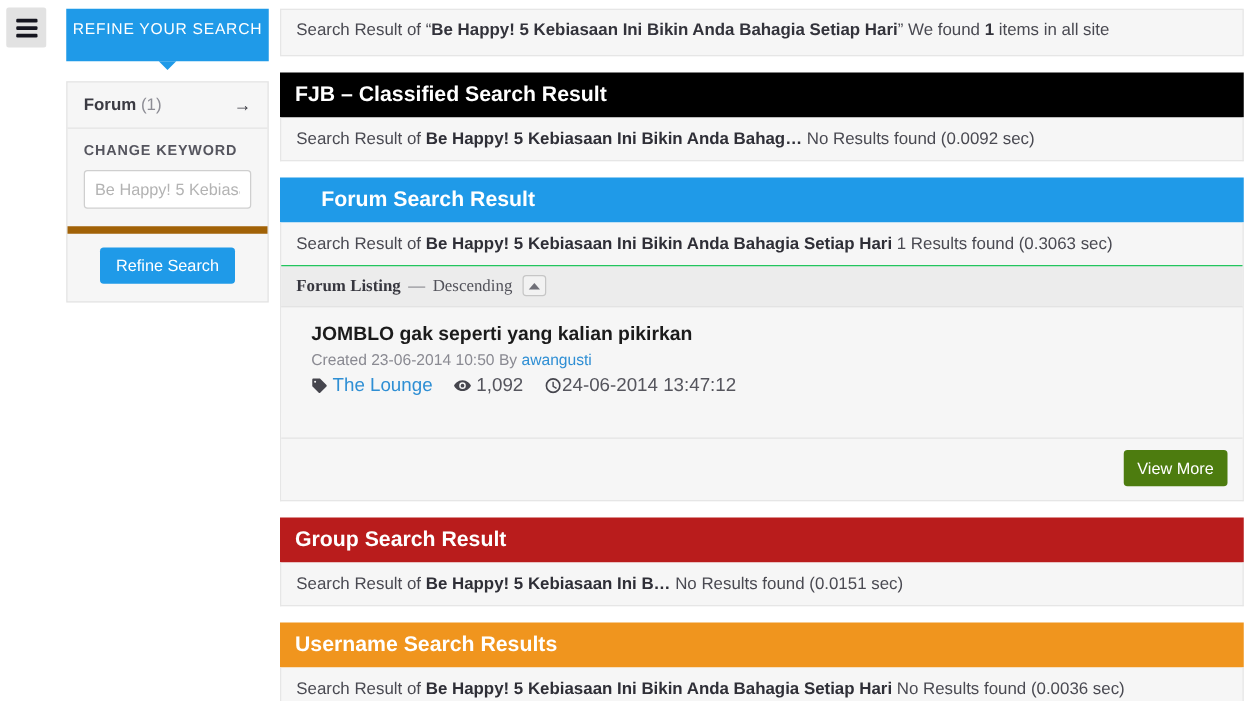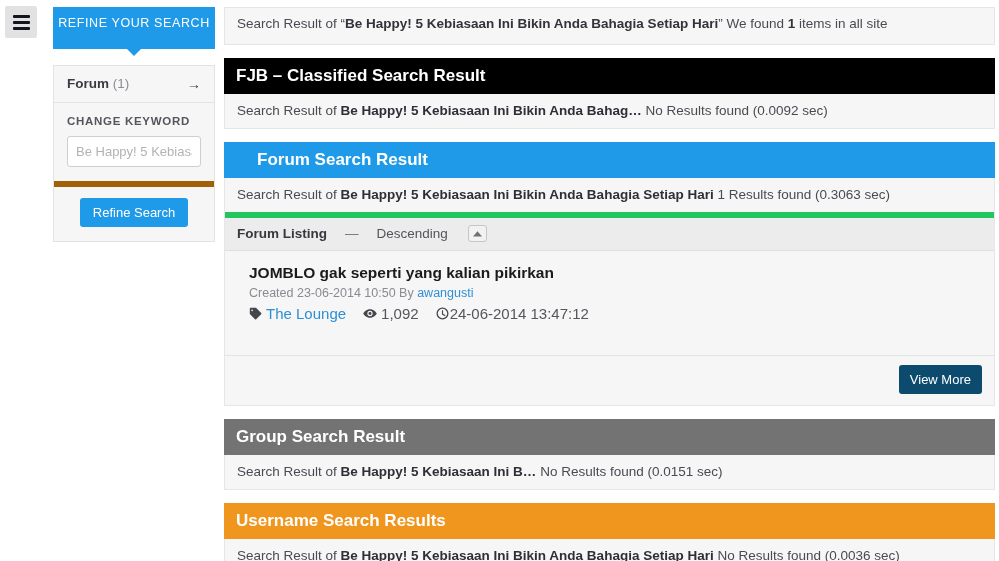--- a/index.html
+++ b/index.html
@@ -166,49 +166,50 @@
   .sec-head {
     height: 36px;
     line-height: 36px;
     padding: 0 12px;
     color: #ffffff;
     font-size: 17px;
     font-weight: 700;
   }
   .sec-head.green  { background: #000000; }
   .sec-head.blue   { background: #1f9ae8; padding-left: 33px; }
-  .sec-head.pink   { background: #737373; }
+  .sec-head.pink   { background: #b91c1c; }
   .sec-head.orange { background: #f0951e; }
 
   .sec-body {
     background: #f6f6f6;
     border: 1px solid #e6e6e6;
     border-top: none;
   }
 
   .sec-summary {
     padding: 9px 12px 10px;
     font-size: 13.5px;
     color: #4a4a52;
     white-space: nowrap;
     overflow: hidden;
   }
   .sec-summary b { font-weight: 700; color: #2f2f37; }
 
   
   .listing-bar {
     background: #ececec;
-    border-top: 6px solid #22c55e;
+    border-top: 1px solid #22c55e;
     border-bottom: 1px solid #e0e0e0;
     padding: 7px 12px 8px;
     font-size: 13.5px;
     color: #53535b;
     display: flex;
     align-items: center;
-    gap: 18px;
+    gap: 6px;
+    font-family: Liberation Serif, serif;
   }
   .listing-bar b { font-weight: 700; color: #37373f; }
   .listing-bar .dash { color: #6c6c74; }
   .collapse-btn {
     display: inline-flex;
     align-items: center;
     justify-content: center;
     width: 19px;
     height: 17px;
     border: 1px solid #c6c6c6;
@@ -251,21 +252,21 @@
   .meta-item svg { display: block; fill: #45454d; }
 
   .result-footer {
     border-top: 1px solid #e3e3e3;
     padding: 9px 12px 11px;
     text-align: right;
     background: #f6f6f6;
   }
   .view-more {
     display: inline-block;
-    background: #0c4a6e;
+    background: #4d7c0f;
     color: #ffffff;
     border: none;
     border-radius: 3px;
     padding: 7px 11px;
     font-family: "Liberation Sans", sans-serif;
     font-size: 13px;
     cursor: pointer;
   }
   .spacer-row { height: 19px; background: #f6f6f6; }
 </style>

